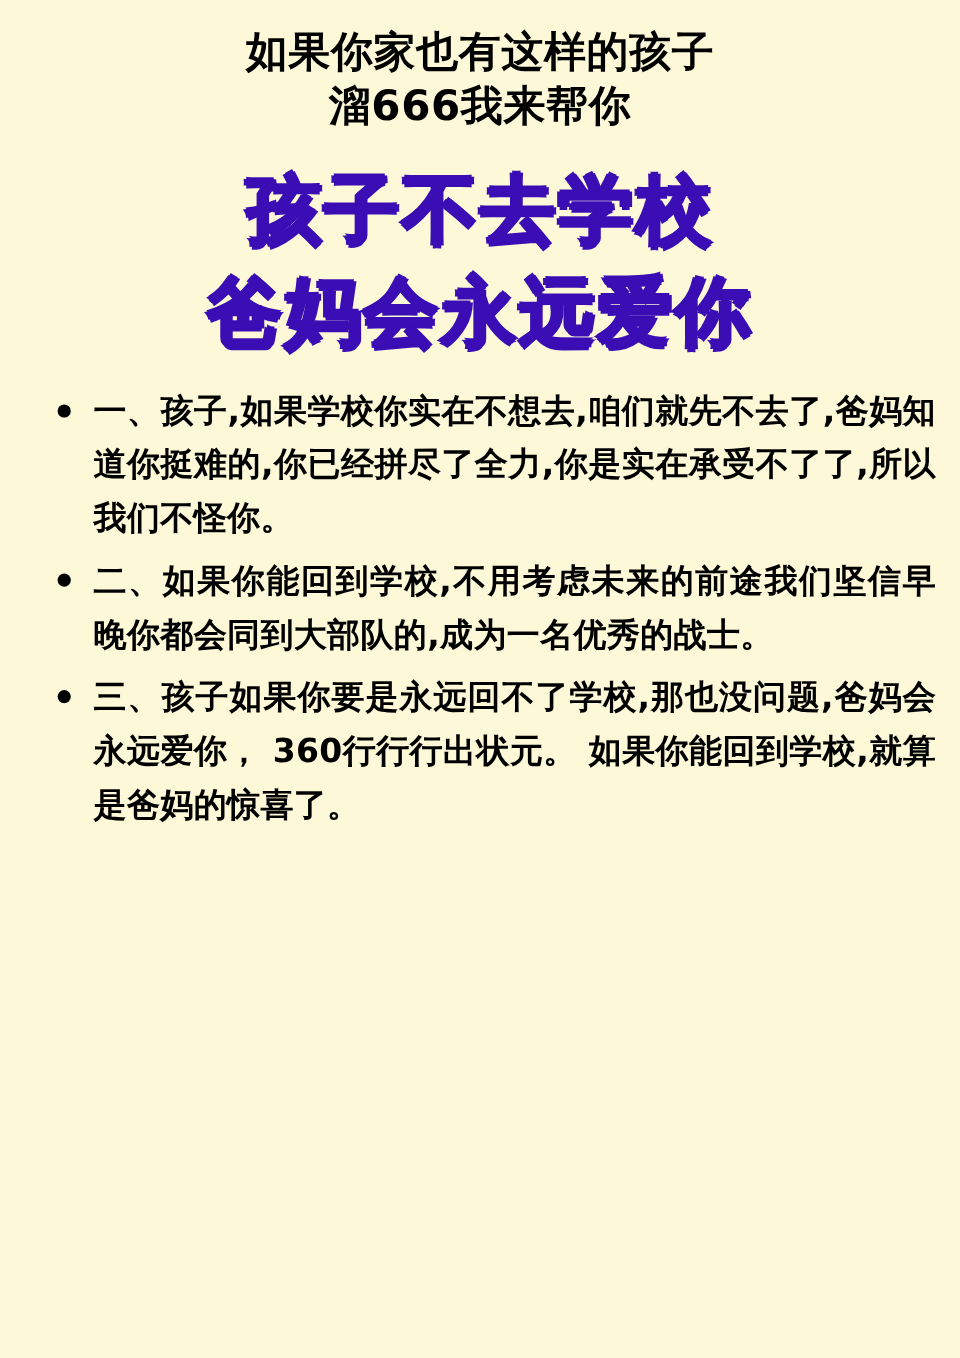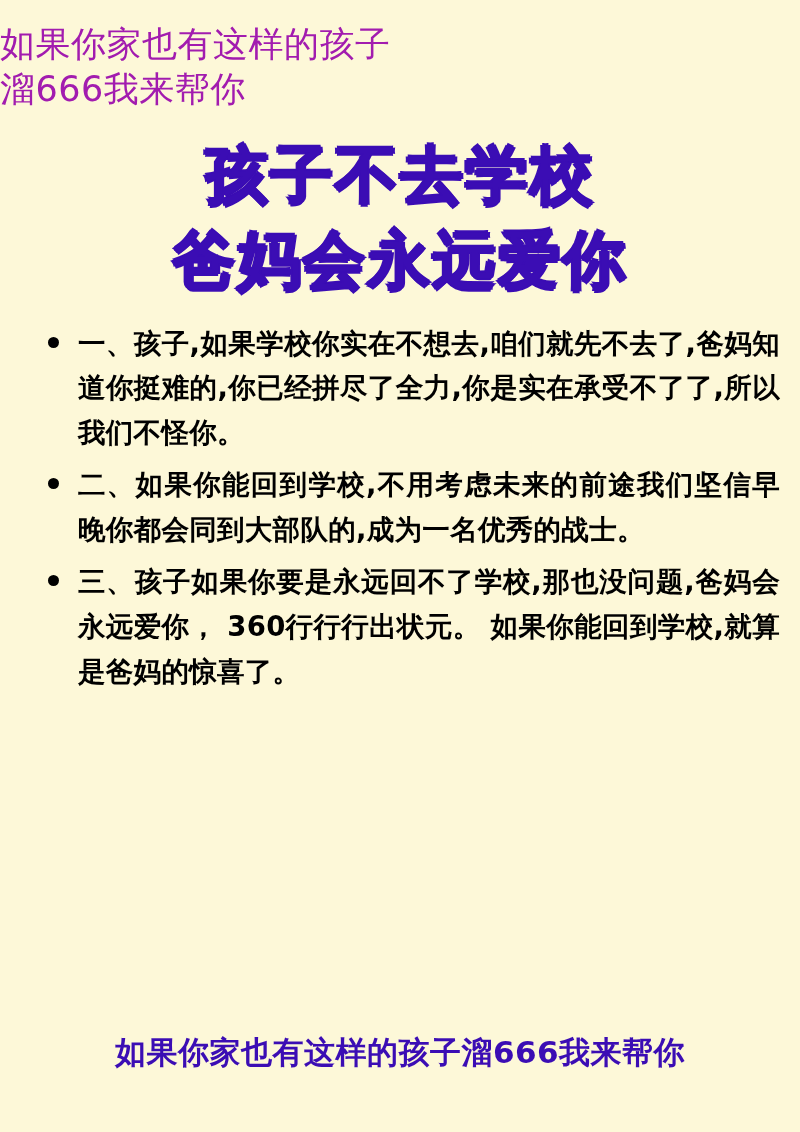--- a/index.html
+++ b/index.html
@@ -18,24 +18,25 @@
     width: 800px;
     height: 1132px;
     box-sizing: border-box;
     background: #FDF8D8;
     display: flex;
     flex-direction: column;
     align-items: center;
     padding: 22px 0 0 0;
   }
   .headline {
-    color: #a21caf;
-    font-weight: 400;
+    color: #000000;
+    font-weight: 700;
     font-size: 35px;
     line-height: 1.28;
+    text-align: center;
     letter-spacing: 0.5px;
     width: 100%;
   }
   .headline-line {
     display: block;
   }
   .title-block {
     margin-top: 21px;
     text-align: center;
     width: 100%;
@@ -113,15 +114,14 @@
     <li class="body-item">
       <span class="bullet"></span>
       <span>二、如果你能回到学校,不用考虑未来的前途我们坚信早晚你都会同到大部队的,成为一名优秀的战士。</span>
     </li>
     <li class="body-item">
       <span class="bullet"></span>
       <span>三、孩子如果你要是永远回不了学校,那也没问题,爸妈会永远爱你， 360行行行出状元。 如果你能回到学校,就算是爸妈的惊喜了。</span>
     </li>
   </ul>
 
-  <div class="footer">如果你家也有这样的孩子溜666我来帮你</div>
 
 </div>
 
 </body></html>

